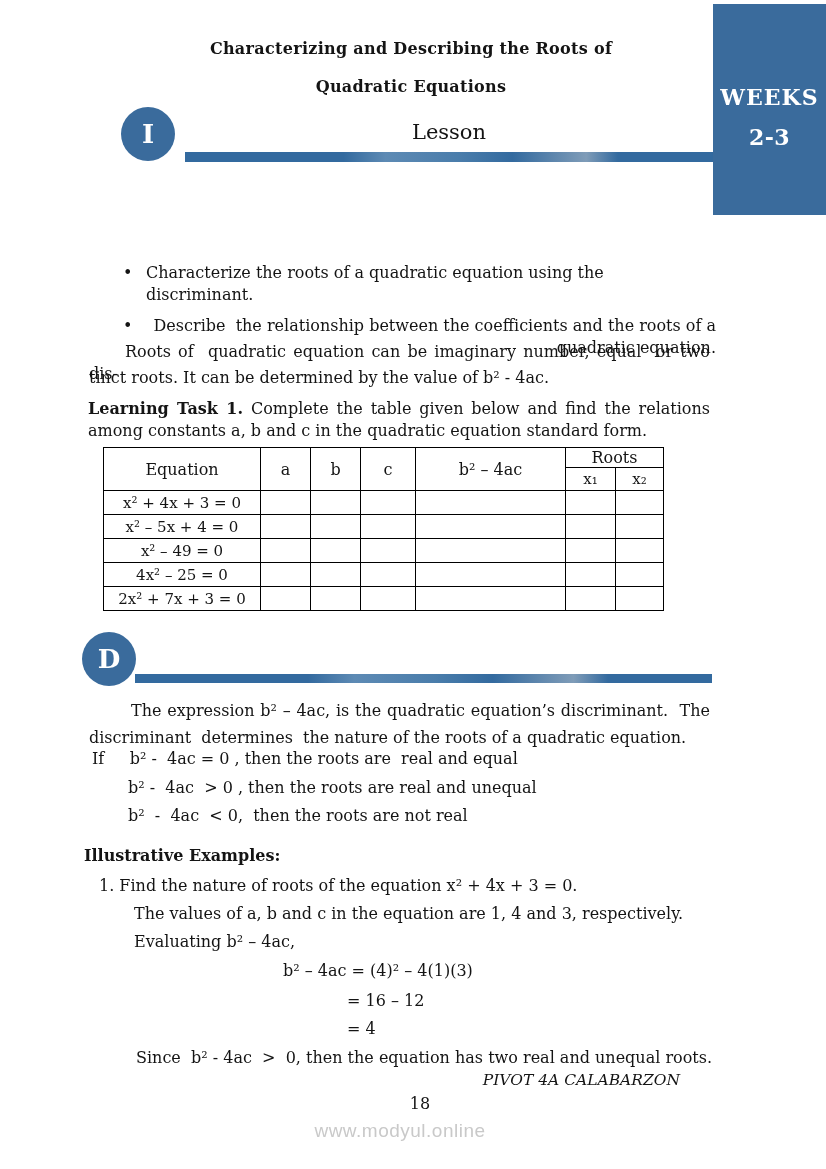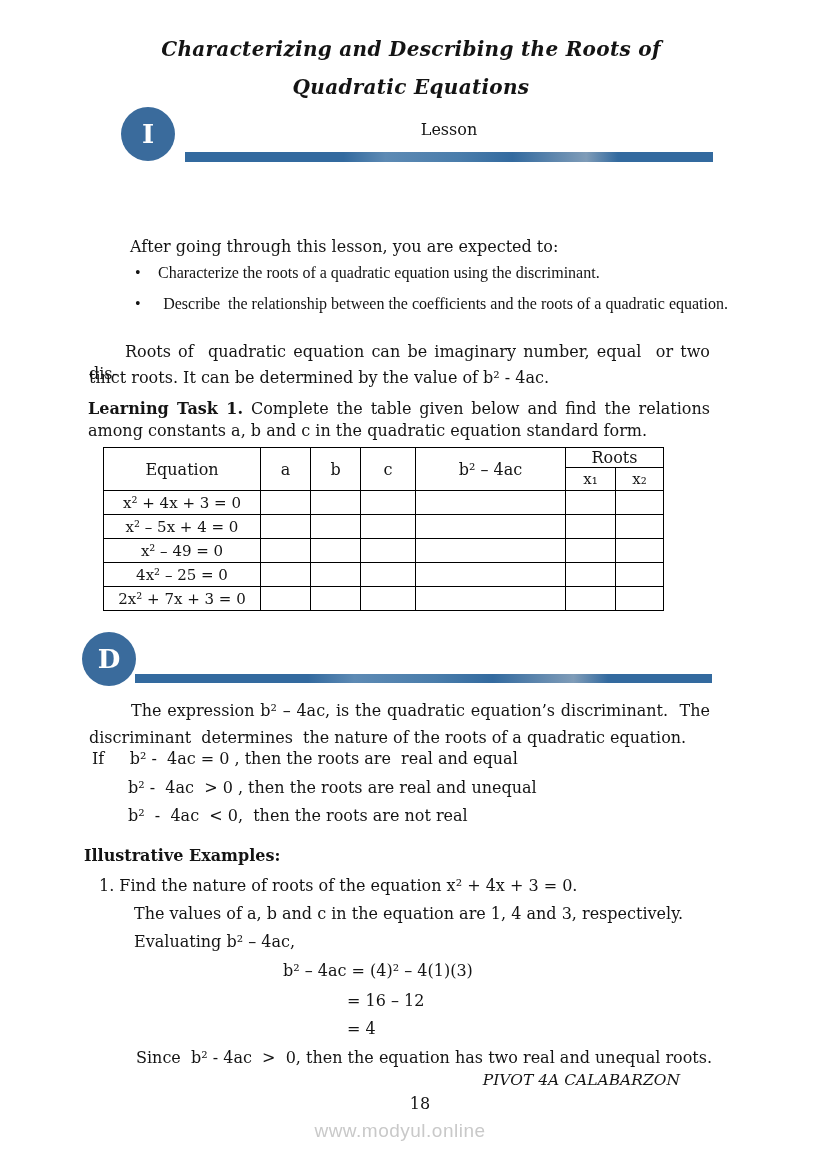--- a/index.html
+++ b/index.html
@@ -21,23 +21,22 @@
   .abs{position:absolute;}
   .t{
     font-size:16px;line-height:22px;
     white-space:pre-wrap;
     color:var(--ink);
   }
   
   .title{
     left:96px;top:30px;width:630px;
     text-align:center;
-    font-weight:bold;font-size:20px;line-height:38px;
+    font-weight:bold;font-size:16px;line-height:38px;
     letter-spacing:0.3px;
-    font-style:italic;
   }
   
   .weeks-box{
     left:713px;top:4px;width:113px;height:211px;
     background:var(--accent);
     color:#ffffff;text-align:center;
     padding-top:80px;
     font-weight:bold;font-size:22px;letter-spacing:1px;
   }
   .weeks-box .weeks-range{margin-top:14px;letter-spacing:0.5px;}
@@ -52,24 +51,24 @@
   .d-badge{left:82px;top:632px;}
   
   .rule{
     height:10px;
     background:linear-gradient(90deg,var(--rule) 0%,var(--rule) 30%,#5d8ab4 38%,#4a7dab 52%,var(--rule) 62%,#7f9cb8 76%,var(--rule) 82%);
   }
   .lesson-rule{left:185px;top:152px;width:528px;}
   .d-rule{left:135px;top:674px;width:577px;height:9px;}
   .lesson-label{
     left:185px;top:120px;width:528px;
-    text-align:center;font-size:16px;
-  }
-  
-  .objectives{left:158px;top:262px;width:570px;list-style:none;font-family:Liberation Serif, serif;}
+    text-align:center;font-size:21px;
+  }
+  
+  .objectives{left:146px;top:262px;width:570px;list-style:none;}
   .objectives li{
     position:relative;
     font-size:16px;line-height:22px;white-space:pre-wrap;
   }
   .objectives li + li{margin-top:9px;text-align:right;}
   .objectives li::before{
     content:"\2022";
     position:absolute;left:-23px;top:0;
     font-size:16px;
   }
@@ -104,31 +103,34 @@
     left:280px;top:1120px;width:240px;text-align:center;
     font-family:"Liberation Sans","DejaVu Sans",sans-serif;
     font-size:19px;color:var(--watermark);letter-spacing:0.5px;
   }
 </style>
 </head>
 <body>
 
 <div class="page">
 
+  <div class="abs weeks-box">
+    <div>WEEKS</div>
+    <div class="weeks-range">2-3</div>
+  </div>
 
   <div class="abs title">
     <div>Characterizing and Describing the Roots of</div>
     <div>Quadratic Equations</div>
   </div>
 
   <div class="abs badge i-badge">I</div>
   <div class="abs lesson-label">Lesson</div>
   <div class="abs rule lesson-rule"></div>
 
-  <div class="abs t" style="left:130px;top:236px;">After going through this lesson, you are expected to:</div>
 
   <ul class="abs objectives">
     <li>Characterize the roots of a quadratic equation using the discriminant.</li>
     <li>Describe  the relationship between the coefficients and the roots of a quadratic equation.</li>
   </ul>
 
   <div class="abs t justify-line" style="left:89px;top:341px;width:621px;text-indent:36px;">Roots of  quadratic equation can be imaginary number, equal  or two dis-</div>
   <div class="abs t" style="left:89px;top:367px;">tinct roots. It can be determined by the value of b² - 4ac.</div>
 
   <div class="abs t lt-para" style="left:88px;top:398px;width:622px;"><span class="bold">Learning Task 1.</span><span> Complete the table given below and find the relations among constants a, b and c in the quadratic equation standard form.</span></div>

